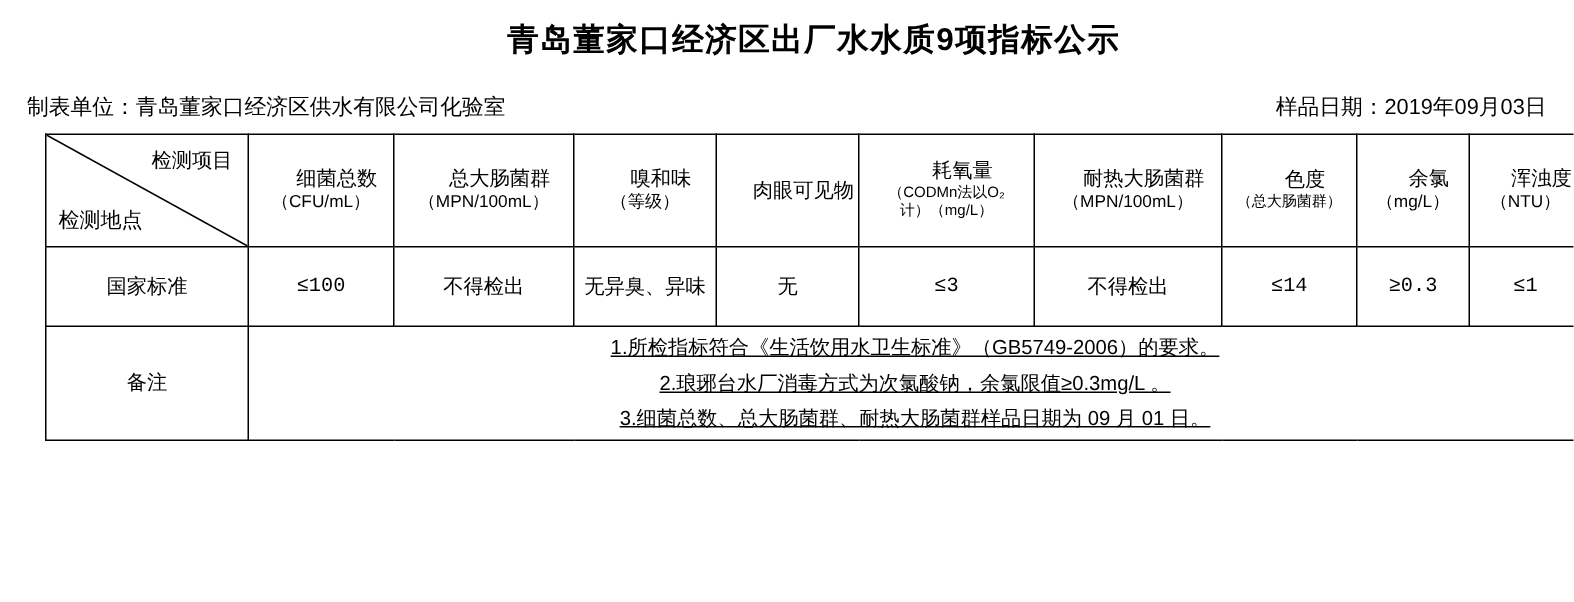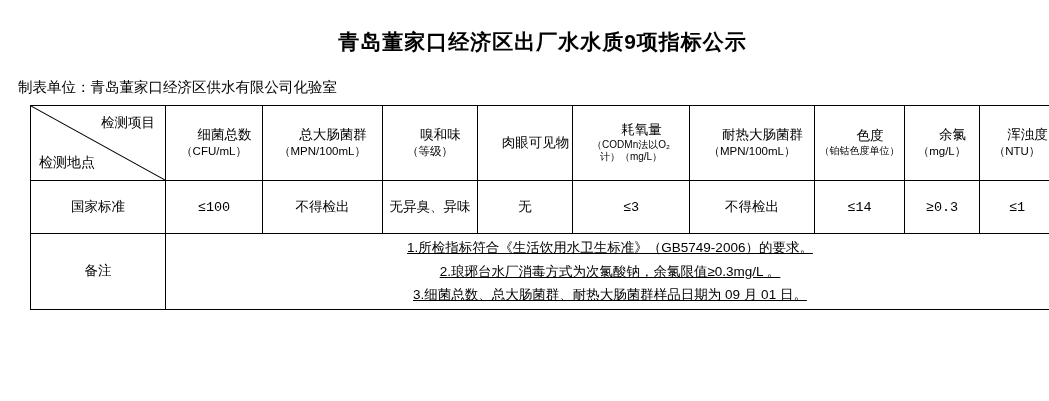--- a/index.html
+++ b/index.html
@@ -18,21 +18,21 @@
     position: relative;
     width: 1049px;
     height: 401px;
     box-sizing: border-box;
   }
   .title {
     text-align: center;
     font-size: 21px;
     font-weight: bold;
     letter-spacing: 1px;
-    margin-top: 28px;
+    margin-top: 12px;
     font-family: "Liberation Sans", sans-serif;
     padding-left: 36px;
   }
   .meta-row {
     display: flex;
     justify-content: space-between;
     margin: 22px 18px 8px 18px;
     font-size: 14.5px;
   }
   .meta-left, .meta-right {
@@ -108,20 +108,21 @@
 </style>
 </head>
 <body>
 
 <div class="page">
 
   <div class="title">青岛董家口经济区出厂水水质9项指标公示</div>
 
   <div class="meta-row">
     <div class="meta-left">制表单位：青岛董家口经济区供水有限公司化验室</div>
+    <div class="meta-right">样品日期：2019年09月03日</div>
   </div>
 
   <table class="report">
     <colgroup>
       <col style="width:135px">
       <col style="width:97px">
       <col style="width:120px">
       <col style="width:95px">
       <col style="width:95px">
       <col style="width:117px">
@@ -158,21 +159,21 @@
           <span class="l1">耗氧量</span>
           <span class="l3">（CODMn法以O₂</span>
           <span class="l3">计）（mg/L）</span>
         </th>
         <th class="hdr">
           <span class="l1">耐热大肠菌群</span>
           <span class="l2">（MPN/100mL）</span>
         </th>
         <th class="hdr">
           <span class="l1">色度</span>
-          <span class="l3">（铂钴色度单位）</span>
+          <span class="l3">（总大肠菌群）</span>
         </th>
         <th class="hdr">
           <span class="l1">余氯</span>
           <span class="l2">（mg/L）</span>
         </th>
         <th class="hdr">
           <span class="l1">浑浊度</span>
           <span class="l2">（NTU）</span>
         </th>
       </tr>

